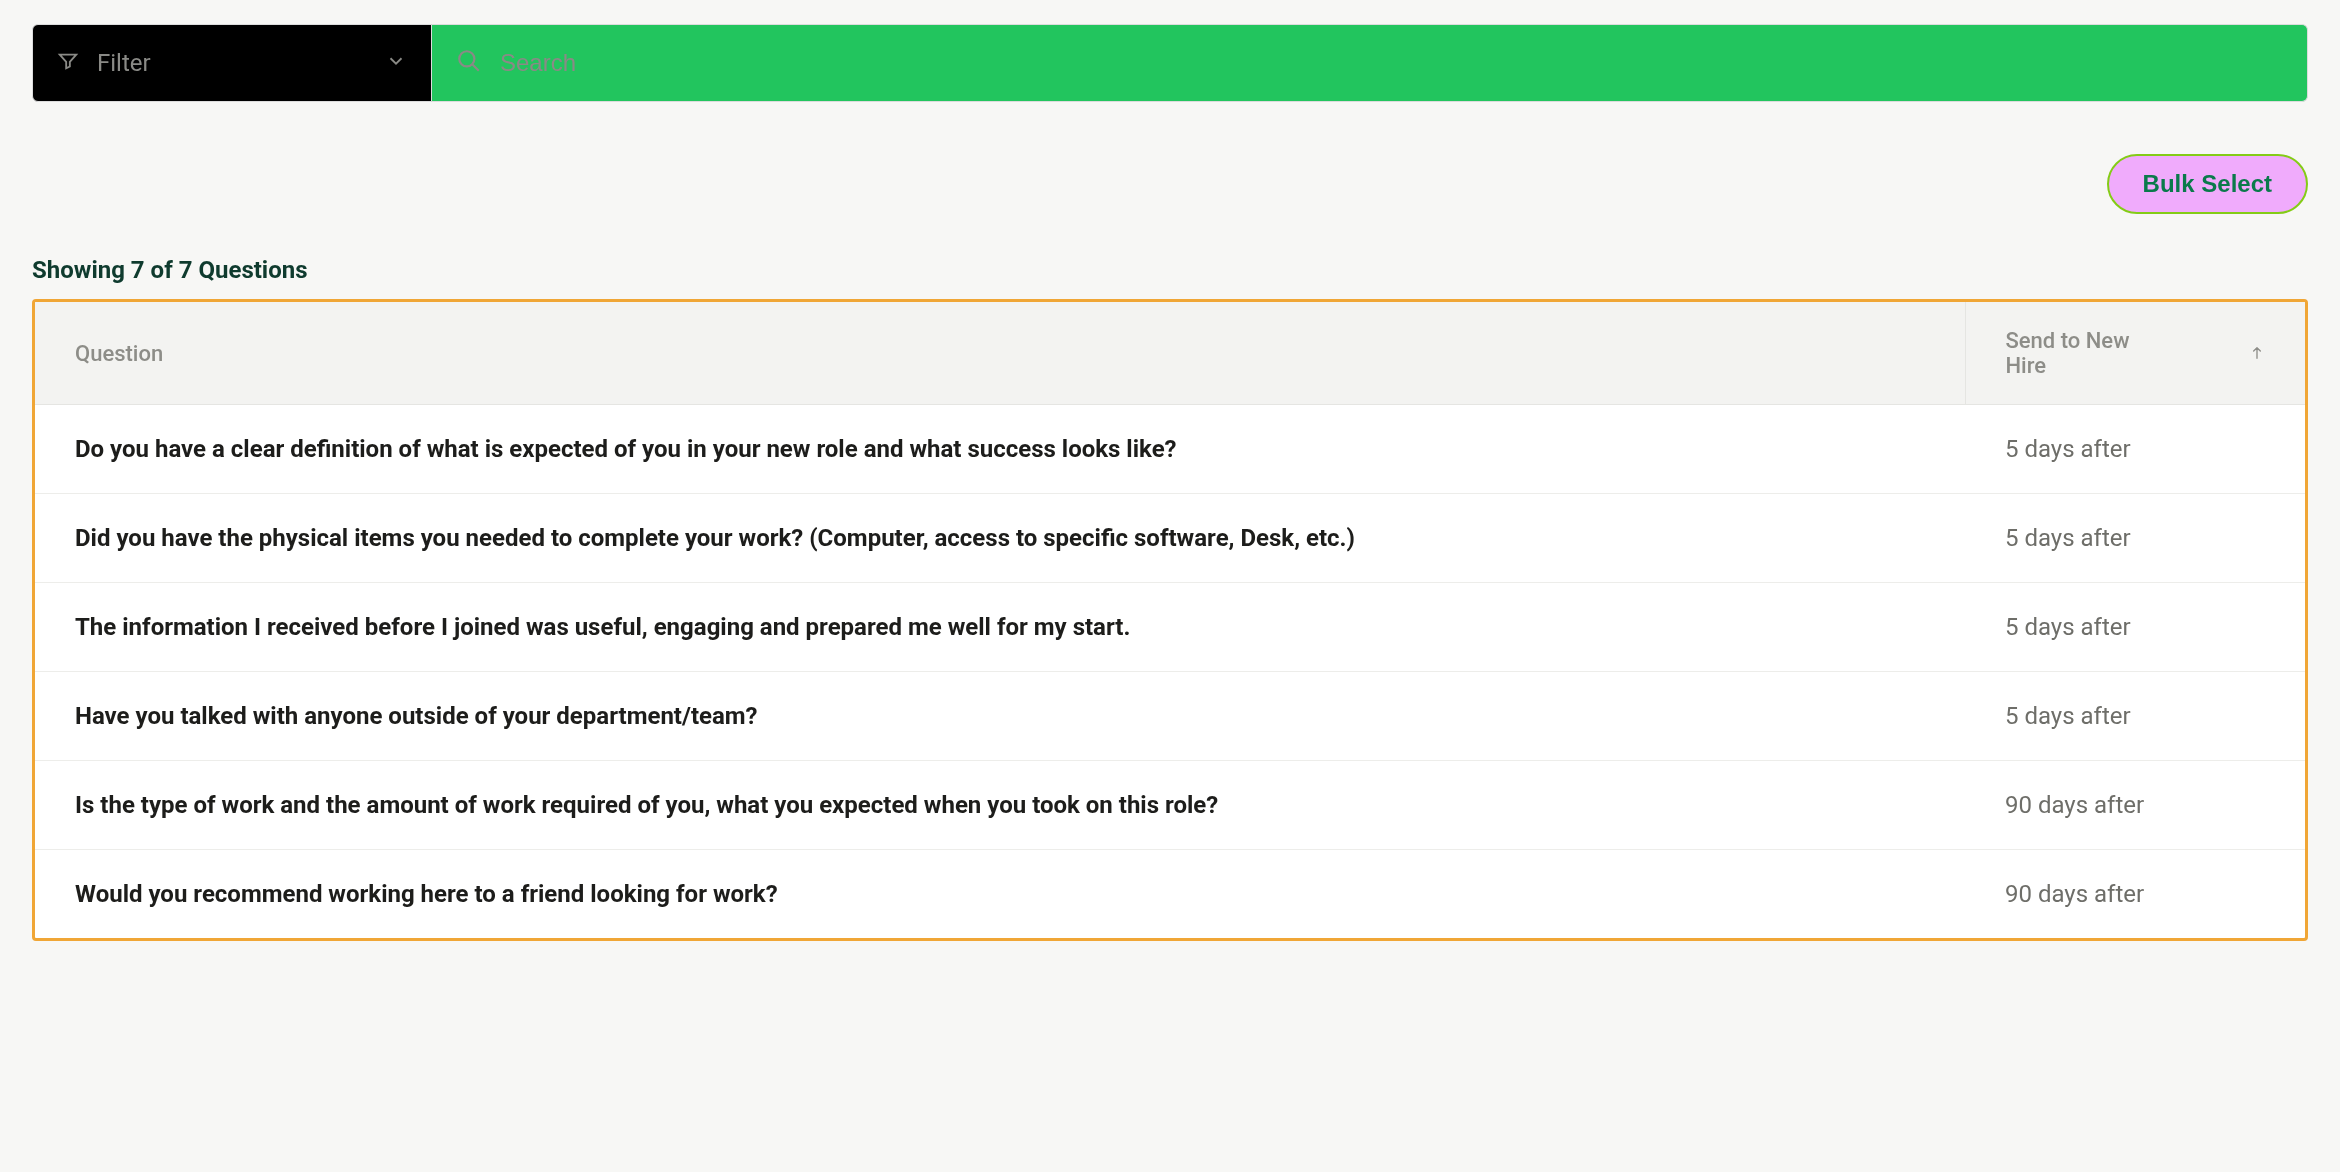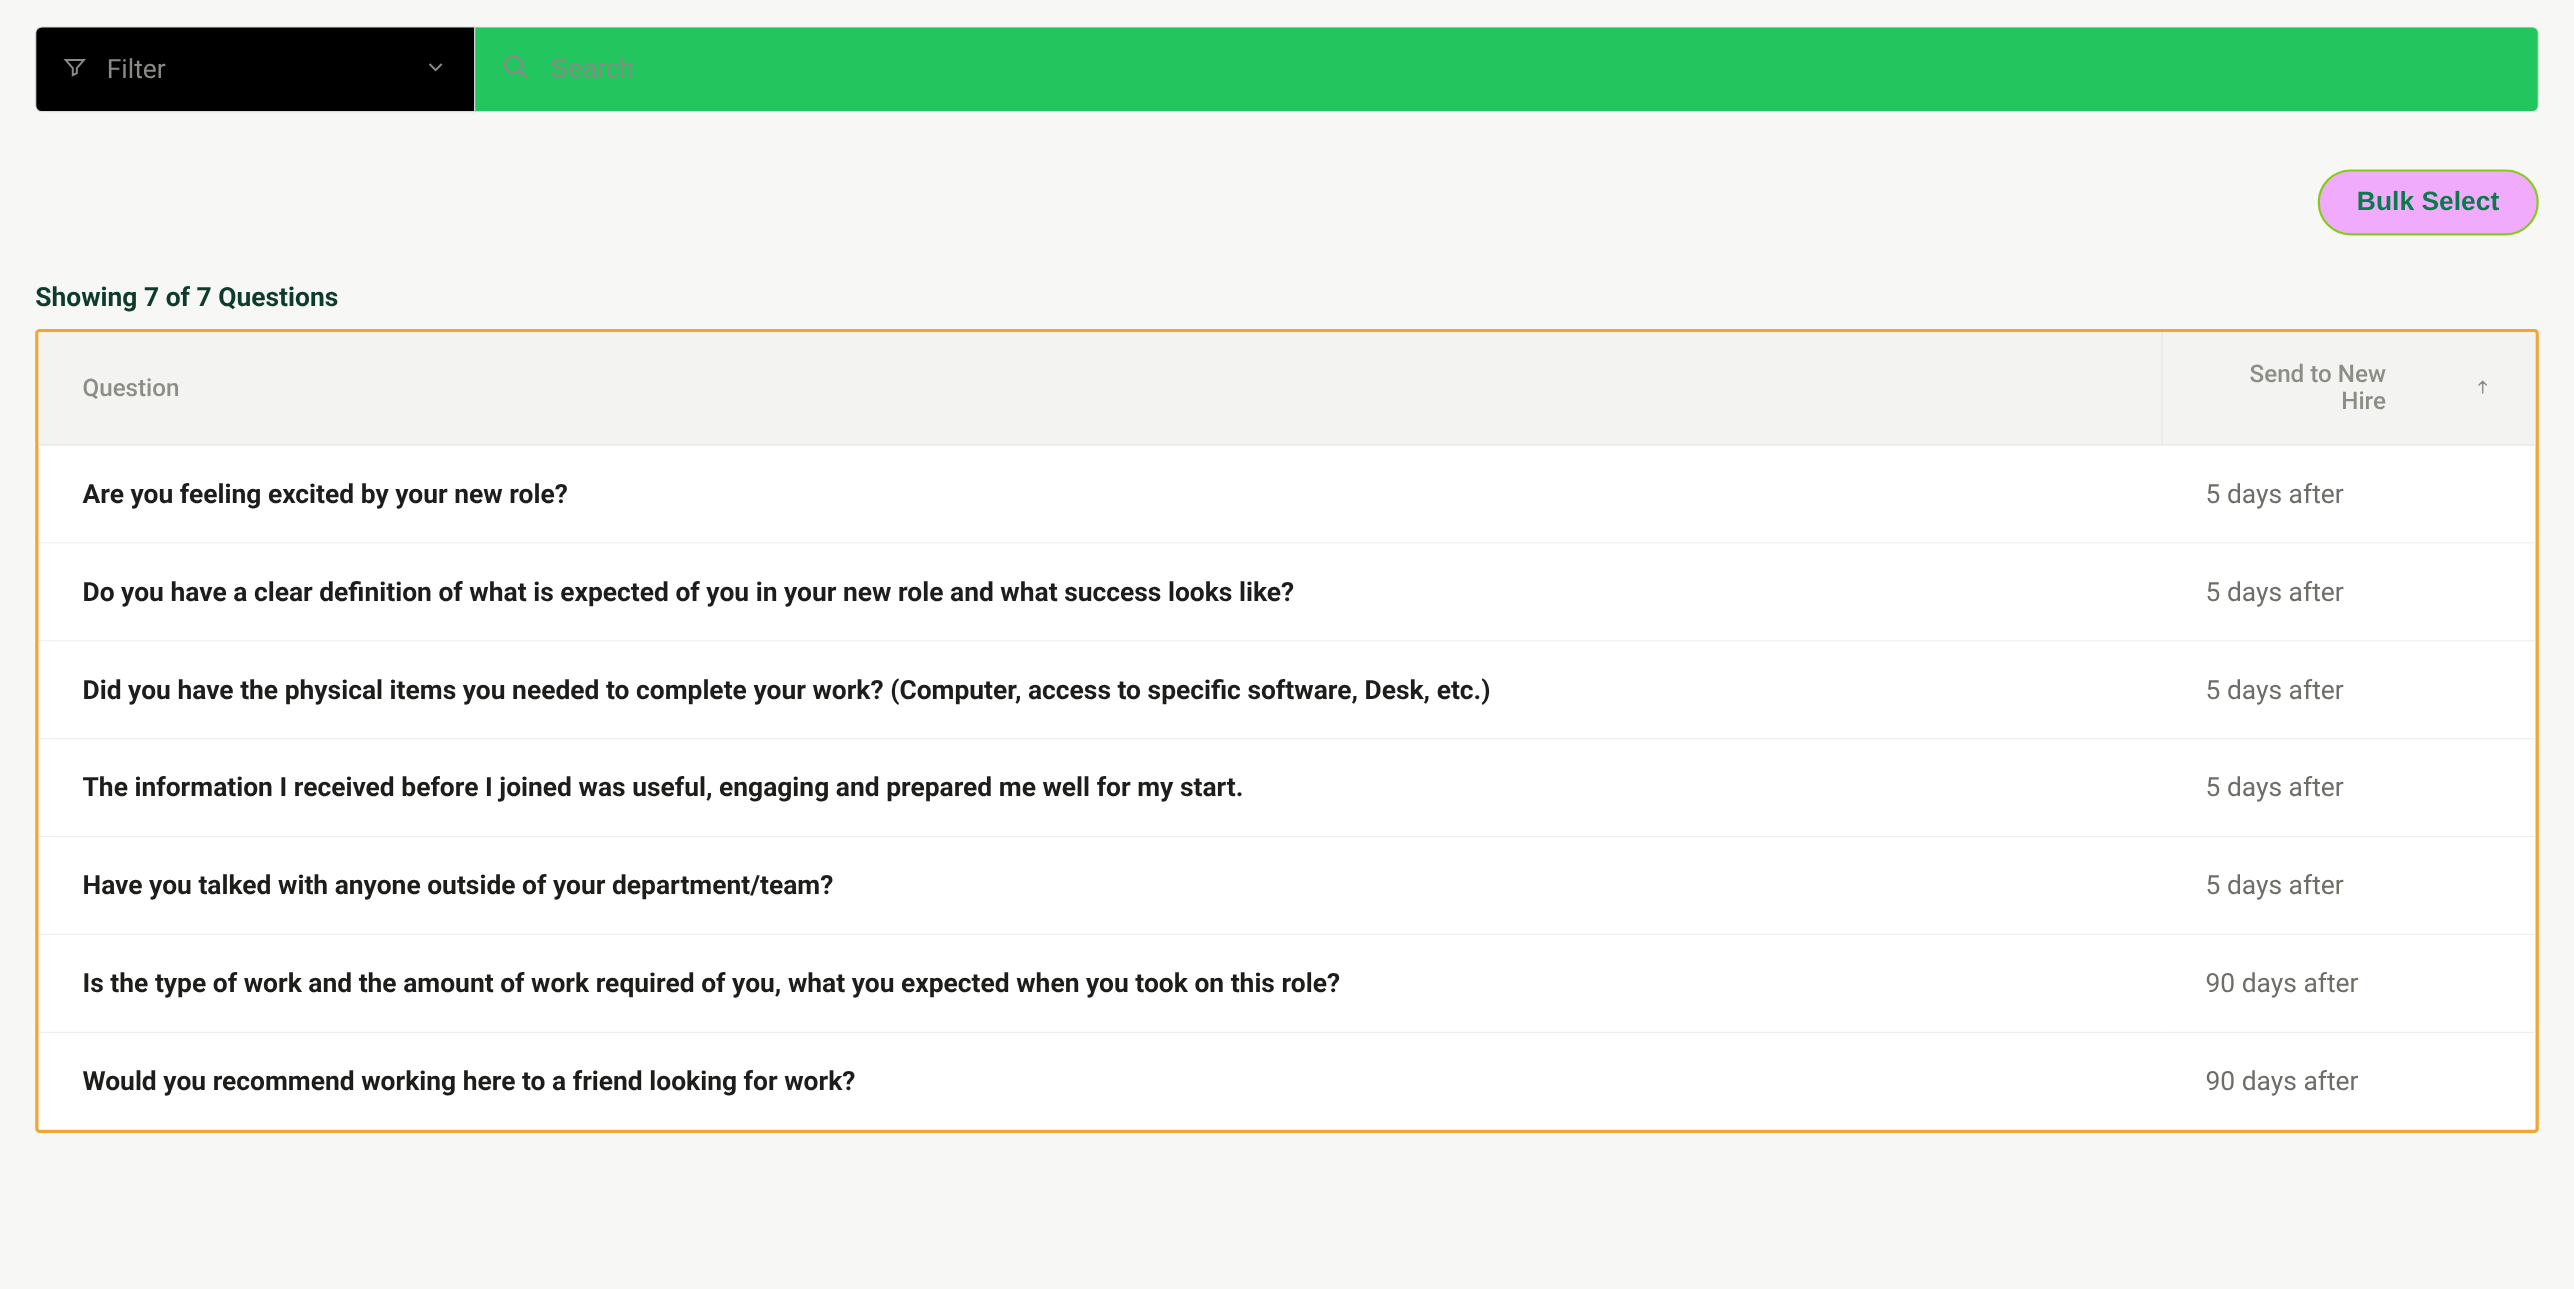--- a/index.html
+++ b/index.html
@@ -91,21 +91,20 @@
     text-align: left;
     font-size: 22px;
     font-weight: 500;
     color: #8d8d88;
     padding: 26px 40px;
     border-bottom: 1px solid #e5e5e2;
   }
   thead th.col-send {
     border-left: 1px solid #e5e5e2;
     width: 340px;
-    text-align: right;
   }
   .sort-head {
     display: flex;
     align-items: center;
     gap: 80px;
     justify-content: space-between;
   }
   tbody td {
     padding: 30px 40px;
     border-bottom: 1px solid #ededea;
@@ -162,24 +161,20 @@
               <svg width="16" height="16" viewBox="0 0 24 24">
                   <path d="M12 4v16M12 4l-5 5M12 4l5 5" stroke="#8d8d88" stroke-width="2" fill="none" stroke-linecap="round"></path>
                 </svg>
             </span>
           </div>
         </th>
       </tr>
     </thead>
     <tbody>
       <tr>
-        <td class="q">Are you feeling excited by your new role?</td>
-        <td class="s">5 days after</td>
-      </tr>
-      <tr>
         <td class="q">Do you have a clear definition of what is expected of you in your new role and what success looks like?</td>
         <td class="s">5 days after</td>
       </tr>
       <tr>
         <td class="q">Did you have the physical items you needed to complete your work? (Computer, access to specific software, Desk, etc.)</td>
         <td class="s">5 days after</td>
       </tr>
       <tr>
         <td class="q">The information I received before I joined was useful, engaging and prepared me well for my start.</td>
         <td class="s">5 days after</td>

